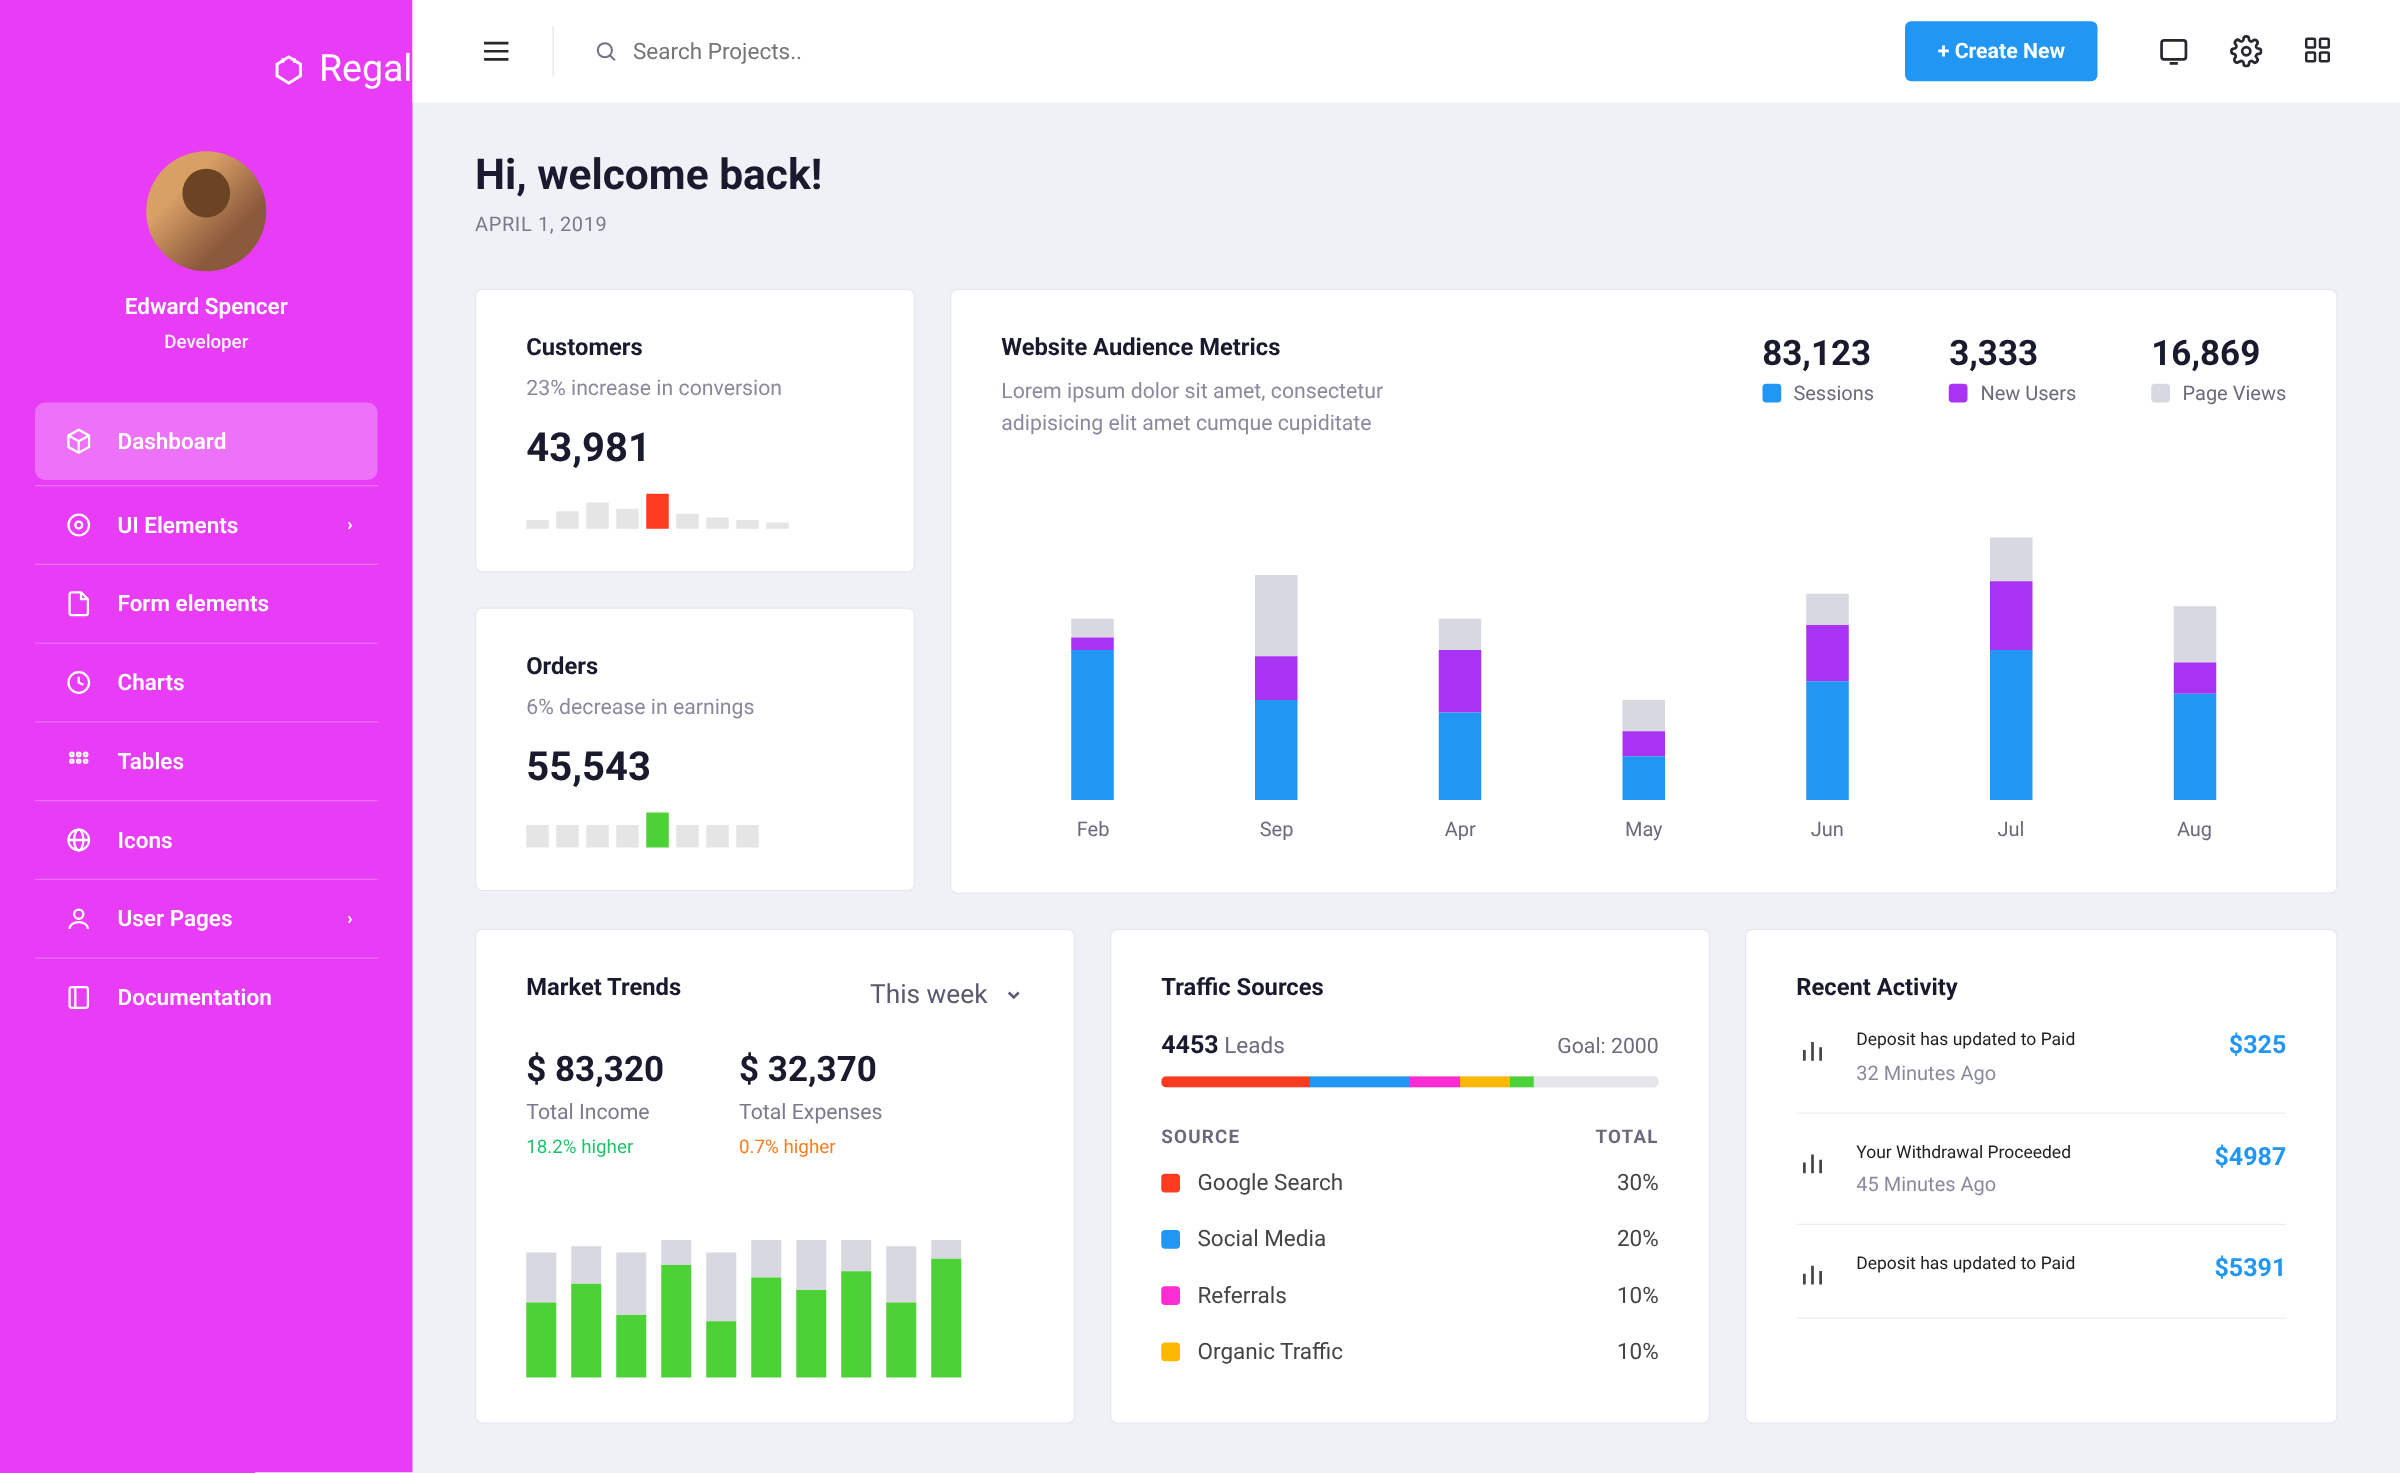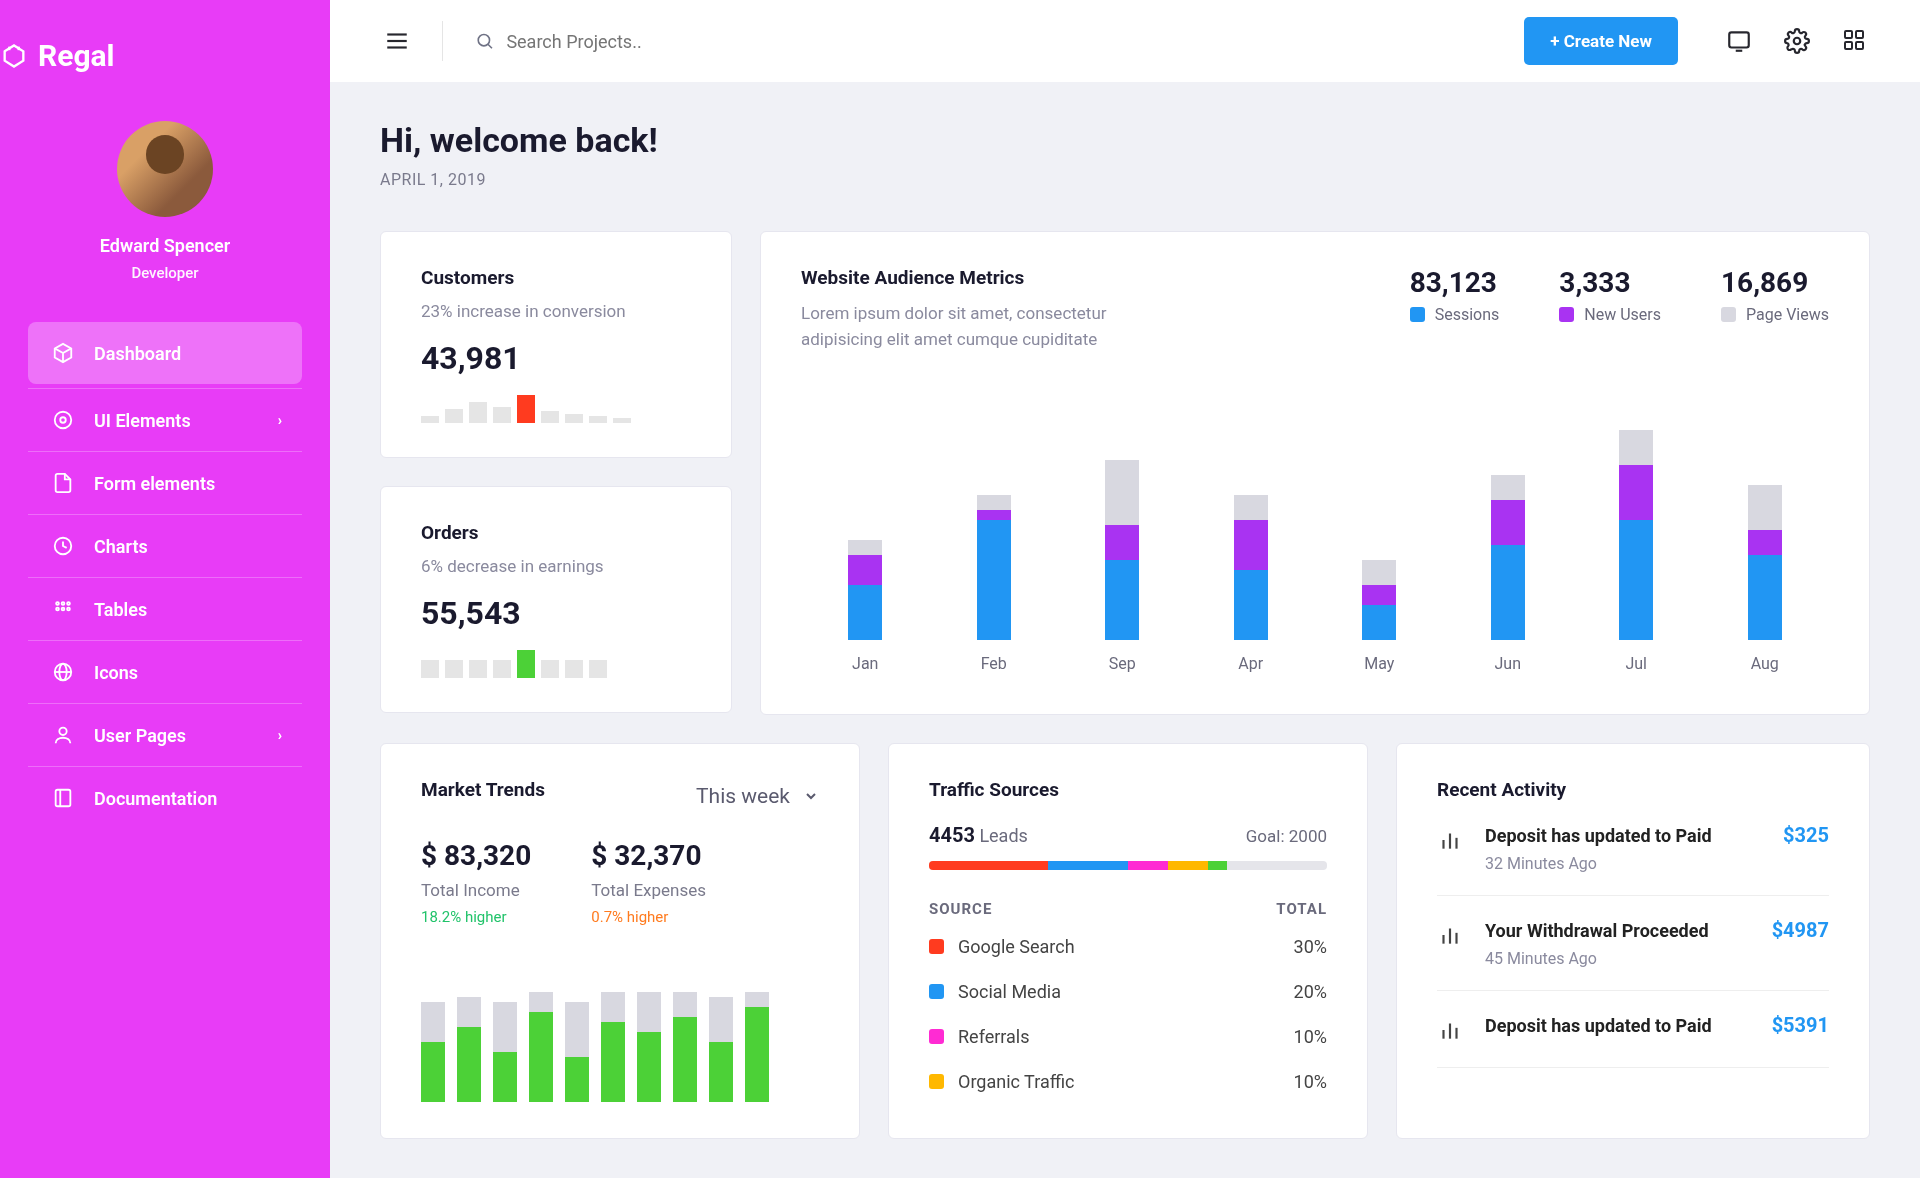--- a/index.html
+++ b/index.html
@@ -1,18 +1,18 @@
 <!DOCTYPE html>
 <html><head>
 <meta charset="utf-8">
 <style>
 *{margin:0;padding:0;box-sizing:border-box;font-family:-apple-system,BlinkMacSystemFont,"Segoe UI",Roboto,sans-serif}
 body{background:#f0f1f6;width:1920px;height:1178px;overflow:hidden;display:flex}
 .sidebar{width:330px;background:#e83cf7;color:#fff;display:flex;flex-direction:column;padding-top:20px}
-.brand{display:flex;align-items:center;justify-content:flex-start;gap:10px;font-size:30px;font-weight:700;padding:18px 0}
+.brand{display:flex;align-items:center;justify-content:flex-end;gap:10px;font-size:30px;font-weight:400;padding:18px 0}
 .brand-icon{width:28px;height:28px}
 .profile{display:flex;flex-direction:column;align-items:center;padding:30px 0 40px}
 .avatar{width:96px;height:96px;border-radius:50%;background:linear-gradient(135deg,#d9a066 30%,#8b5a3c 70%);margin-bottom:18px;position:relative;overflow:hidden}
 .avatar::before{content:'';position:absolute;top:15%;left:30%;width:40%;height:40%;border-radius:50%;background:#6b4423}
 .profile-name{font-size:18px;font-weight:600;margin-bottom:8px}
 .profile-role{font-size:15px;font-weight:500;opacity:.95}
 .nav{display:flex;flex-direction:column;padding:0 28px}
 .nav-item{display:flex;align-items:center;gap:20px;padding:20px 24px;font-size:18px;font-weight:600;cursor:pointer;border-bottom:1px solid rgba(255,255,255,.25);position:relative}
 .nav-item.active{background:rgba(255,255,255,.28);border-radius:8px;border-bottom:none;margin-bottom:4px}
 .nav-item.active + .nav-item{border-top:1px solid rgba(255,255,255,.25)}
@@ -76,21 +76,21 @@
 .pm{height:100%}
 .src-header{display:flex;justify-content:space-between;font-size:15px;font-weight:700;color:#6a6a7c;letter-spacing:1px;margin-top:30px;margin-bottom:6px}
 .src-row{display:flex;justify-content:space-between;align-items:center;padding:12px 0;font-size:18px;color:#444}
 .src-left{display:flex;align-items:center;gap:14px}
 .src-dot{width:15px;height:15px;border-radius:3px}
 .card.activity{flex:1}
 .act-item{display:flex;gap:22px;padding:22px 0;border-bottom:1px solid #eee}
 .act-item:first-of-type{padding-top:10px}
 .act-icon{width:26px;height:26px;flex-shrink:0;margin-top:4px}
 .act-body{flex:1}
-.act-title{font-size:18px;font-weight:700;color:#222;line-height:1.4;margin-bottom:6px}
+.act-title{font-size:14px;font-weight:400;color:#222;line-height:1.4;margin-bottom:6px}
 .act-time{font-size:16px;color:#8a8a9e}
 .act-amount{font-size:20px;font-weight:700;color:#2196f3}
 </style>
 </head>
 <body>
 
 <aside class="sidebar">
   <div class="brand">
     <svg class="brand-icon" viewBox="0 0 24 24" fill="none" stroke="#fff" stroke-width="2">
         <path d="M4 8l8-5 8 5v8l-8 5-8-5V8z"></path>
@@ -264,28 +264,20 @@
               <div class="stat">
                 <div class="num">16,869</div>
                 <div class="lbl"><span class="legend-dot d-grey"></span>Page Views</div>
               </div>
             </div>
         </div>
         <div class="audience-chart" id="aud-chart">
             <div class="month-col">
               <div class="stacked">
                 <div class="seg grey" style="height: 15px;"></div>
-                <div class="seg purple" style="height: 30px;"></div>
-                <div class="seg blue" style="height: 55px;"></div>
-              </div>
-              <div class="month-lbl">Jan</div>
-            </div>
-            <div class="month-col">
-              <div class="stacked">
-                <div class="seg grey" style="height: 15px;"></div>
                 <div class="seg purple" style="height: 10px;"></div>
                 <div class="seg blue" style="height: 120px;"></div>
               </div>
               <div class="month-lbl">Feb</div>
             </div>
             <div class="month-col">
               <div class="stacked">
                 <div class="seg grey" style="height: 65px;"></div>
                 <div class="seg purple" style="height: 35px;"></div>
                 <div class="seg blue" style="height: 80px;"></div>

